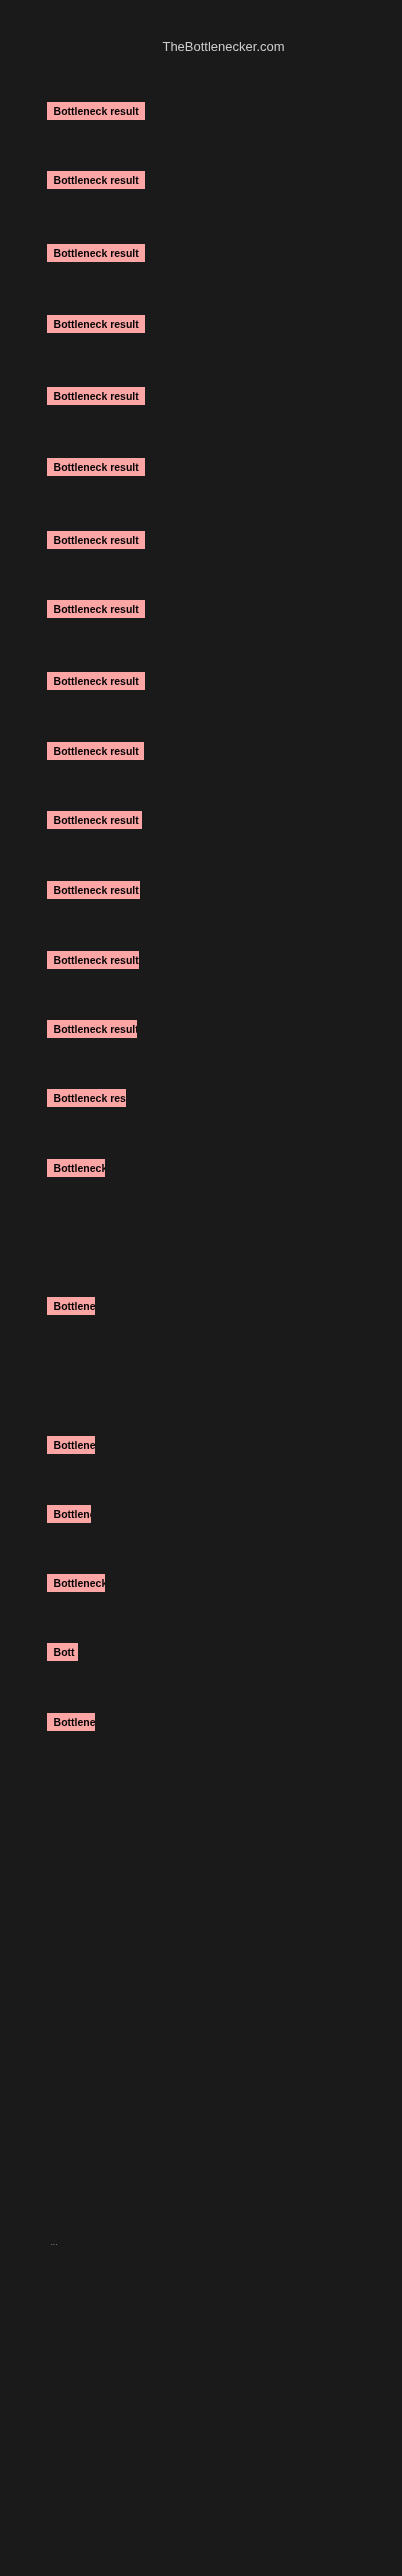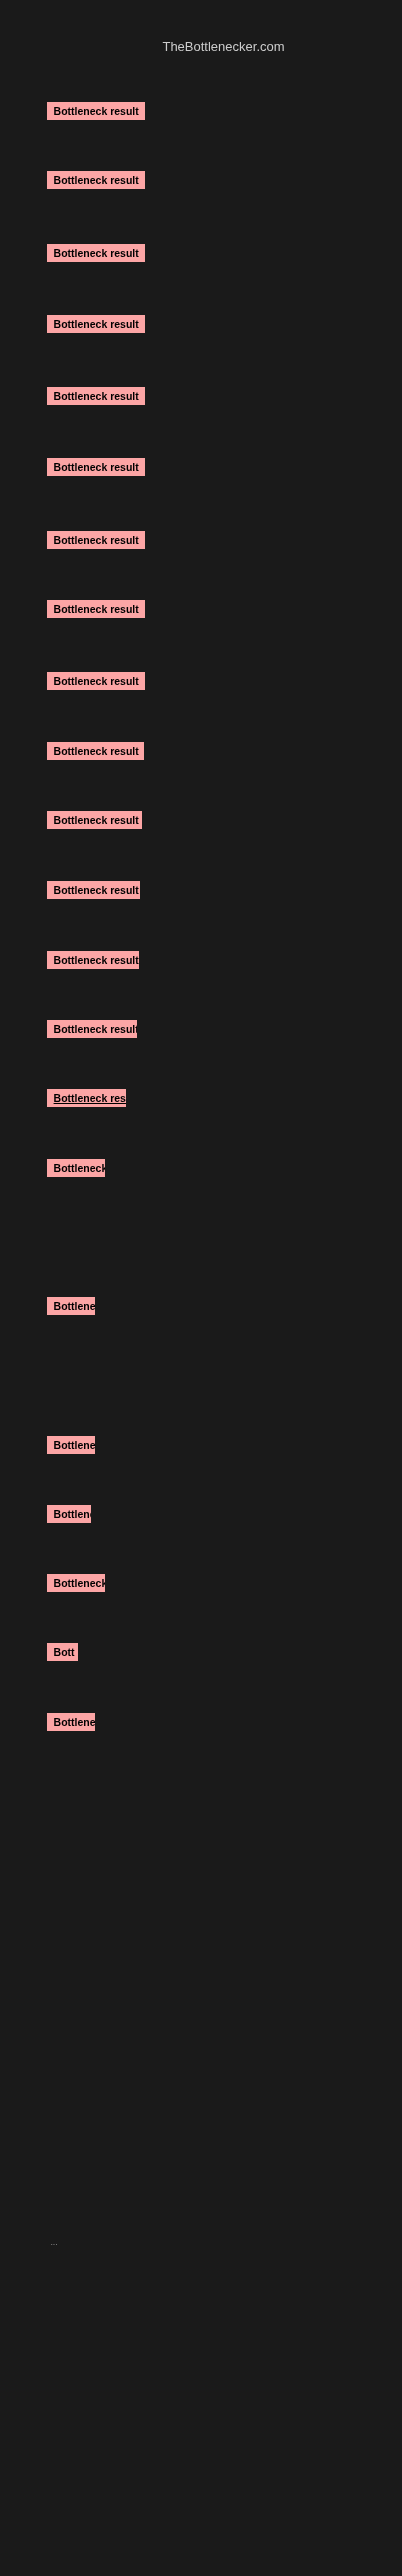--- a/index.html
+++ b/index.html
@@ -56,21 +56,21 @@
     <div style="position: absolute; top: 307px; left: 0px; width: 100%;"><div class="bottleneck-item" style="max-width: 100px;">Bottleneck result</div></div>
     <div style="position: absolute; top: 378px; left: 0px; width: 100%;"><div class="bottleneck-item" style="max-width: 99px;">Bottleneck result</div></div>
     <div style="position: absolute; top: 451px; left: 0px; width: 100%;"><div class="bottleneck-item" style="max-width: 98px;">Bottleneck result</div></div>
     <div style="position: absolute; top: 520px; left: 0px; width: 100%;"><div class="bottleneck-item" style="max-width: 100px;">Bottleneck result</div></div>
     <div style="position: absolute; top: 592px; left: 0px; width: 100%;"><div class="bottleneck-item" style="max-width: 98px;">Bottleneck result</div></div>
     <div style="position: absolute; top: 662px; left: 0px; width: 100%;"><div class="bottleneck-item" style="max-width: 97px;">Bottleneck result</div></div>
     <div style="position: absolute; top: 731px; left: 0px; width: 100%;"><div class="bottleneck-item" style="max-width: 95px;">Bottleneck result</div></div>
     <div style="position: absolute; top: 801px; left: 0px; width: 100%;"><div class="bottleneck-item" style="max-width: 93px;">Bottleneck result</div></div>
     <div style="position: absolute; top: 871px; left: 0px; width: 100%;"><div class="bottleneck-item" style="max-width: 92px;">Bottleneck result</div></div>
     <div style="position: absolute; top: 940px; left: 0px; width: 100%;"><div class="bottleneck-item" style="max-width: 90px;">Bottleneck result</div></div>
-    <div style="position: absolute; top: 1009px; left: 0px; width: 100%;"><div class="bottleneck-item" style="max-width: 79px; text-decoration: underline;">Bottleneck res</div></div>
+    <div style="position: absolute; top: 1009px; left: 0px; width: 100%;"><div class="bottleneck-item" style="max-width: 79px;">Bottleneck res</div></div>
     <div style="position: absolute; top: 1079px; left: 0px; width: 100%;"><div class="bottleneck-item" style="max-width: 58px;">Bottleneck</div></div>
     <div style="position: absolute; top: 1217px; left: 0px; width: 100%;"><div class="bottleneck-item" style="max-width: 48px;">Bottlene</div></div>
     <div style="position: absolute; top: 1356px; left: 0px; width: 100%;"><div class="bottleneck-item" style="max-width: 48px;">Bottlene</div></div>
     <div style="position: absolute; top: 1425px; left: 0px; width: 100%;"><div class="bottleneck-item" style="max-width: 44px;">Bottlene</div></div>
     <div style="position: absolute; top: 1494px; left: 0px; width: 100%;"><div class="bottleneck-item" style="max-width: 58px;">Bottleneck</div></div>
     <div style="position: absolute; top: 1563px; left: 0px; width: 100%;"><div class="bottleneck-item" style="max-width: 31px;">Bott</div></div>
     <div style="position: absolute; top: 1633px; left: 0px; width: 100%;"><div class="bottleneck-item" style="max-width: 48px;">Bottlene</div></div>
     <div class="ellipsis-text" style="top: 2157px; position: absolute;">...</div>
   </div>
 

